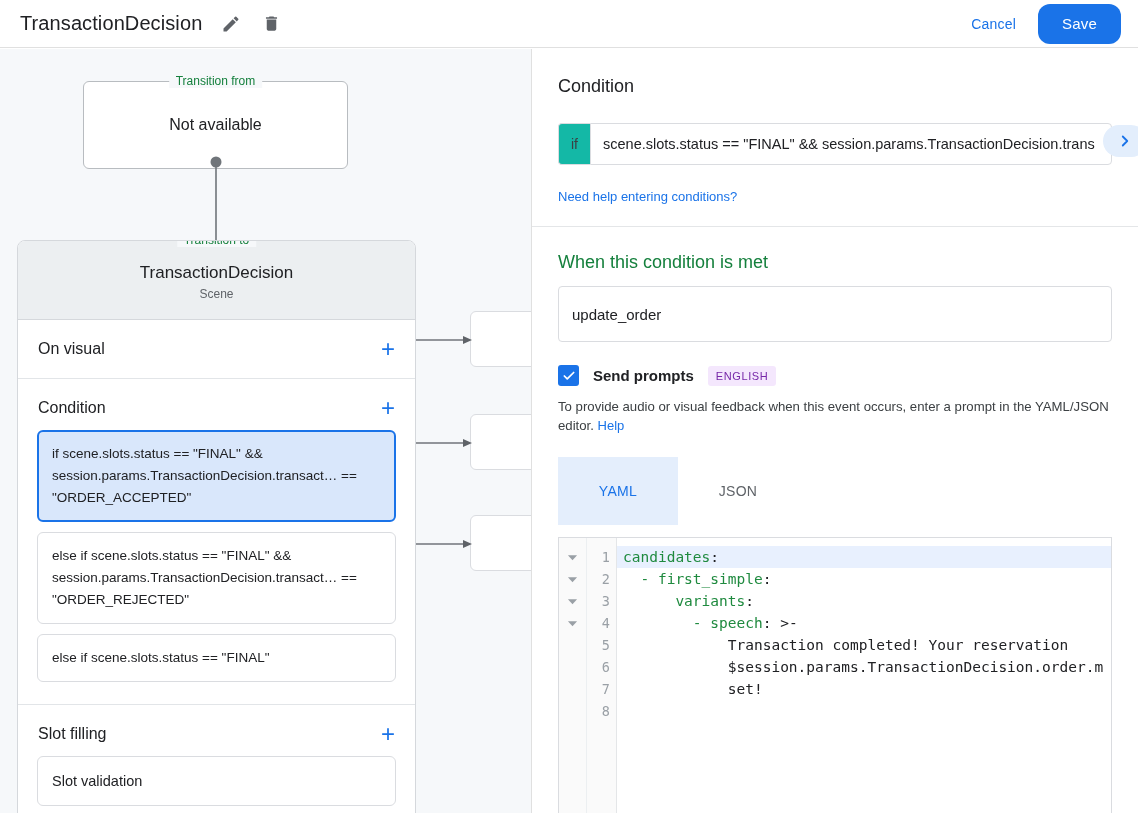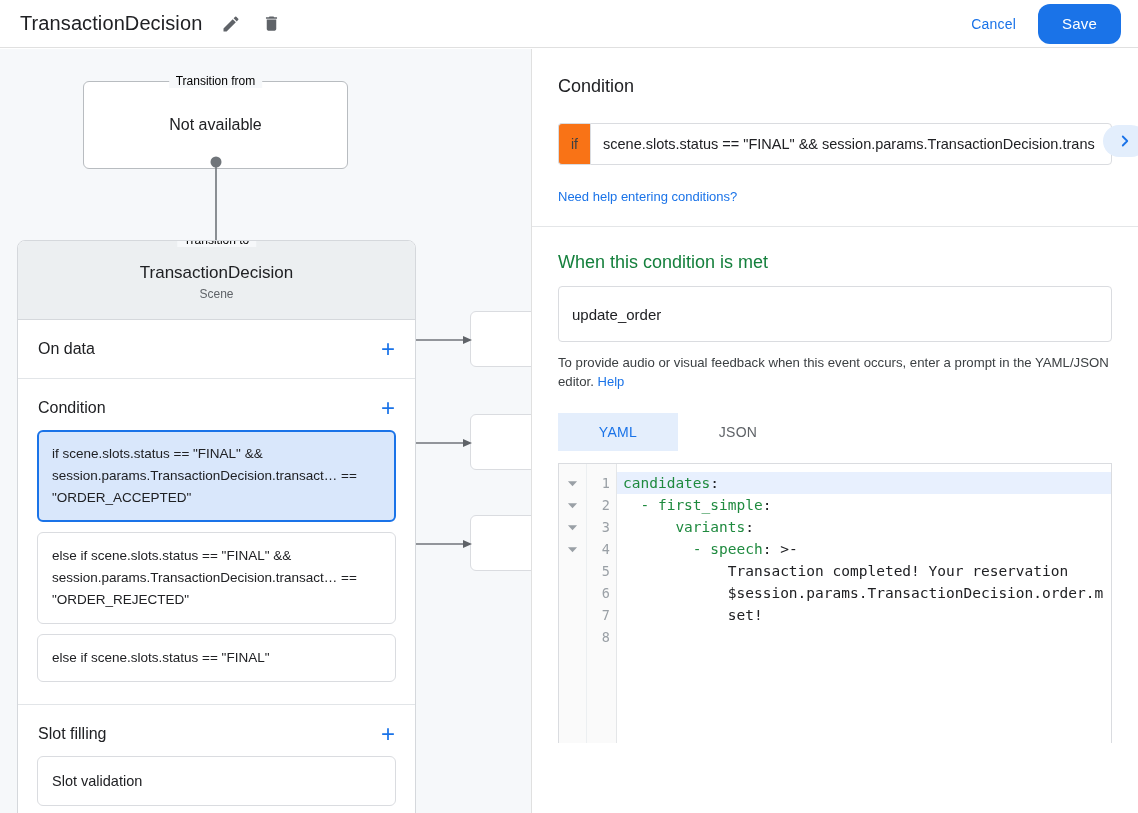--- a/index.html
+++ b/index.html
@@ -71,21 +71,21 @@
     border: 1px solid #b8bcc0;
     border-radius: 6px;
     display: flex; align-items: center; justify-content: center;
   }
   .transition-from .label, .transition-to .label {
     position: absolute; top: -8px; left: 50%;
     transform: translateX(-50%);
     background: #f6f8fa;
     padding: 0 7px;
     font-size: 12px;
-    color: #000000;
+    color: #15803d;
     white-space: nowrap;
   }
   .transition-to .label { background: #f6f8fa; }
   .transition-from .body { font-size: 16px; color: #202124; }
 
   .connector {
     position: absolute; left: 210px; top: 107px;
     width: 12px; height: 104px;
   }
 
@@ -189,21 +189,21 @@
     background: #e3eefc;
     border: none;
     border-radius: 16px;
     display: flex; align-items: center; justify-content: center;
     cursor: pointer;
   }
 
   .if-row { display: flex; margin-top: 26px; height: 42px; }
   .if-prefix {
     width: 32px;
-    background: #f97316;
+    background: #14b8a6;
     border: 1px solid #dadce0;
     border-right: none;
     border-radius: 4px 0 0 4px;
     display: flex; align-items: center; justify-content: center;
     font-size: 14px; color: #3c4043;
   }
   .if-input {
     flex: 1;
     border: 1px solid #dadce0;
     border-radius: 0 4px 4px 0;
@@ -270,21 +270,21 @@
     border-radius: 4px;
     padding: 0 13px;
     font-size: 15px;
     color: #202124;
     font-family: "Liberation Sans", sans-serif;
     outline: none;
   }
 
   .tabs { display: flex; margin-top: 22px; }
   .tab {
-    padding: 11px 0;
+    padding: 26px 0;
     width: 120px;
     text-align: center;
     font-size: 14px;
     font-weight: 500;
     letter-spacing: .3px;
     color: #5f6368;
     cursor: pointer;
     background: none; border: none;
     font-family: "Liberation Sans", sans-serif;
   }
@@ -393,21 +393,21 @@
   <div class="scene-card">
 
     <div class="transition-to">
       <span class="label">Transition to</span>
       <div class="scene-name">TransactionDecision</div>
       <div class="scene-sub">Scene</div>
     </div>
 
     <div class="section on-enter">
       <div class="section-head">
-        <span class="section-title">On data</span>
+        <span class="section-title">On visual</span>
         <button class="plus-btn">+</button>
       </div>
     </div>
 
     <div class="section">
       <div class="section-head">
         <span class="section-title">Condition</span>
         <button class="plus-btn">+</button>
       </div>
       <div class="cond-card selected">if scene.slots.status == "FINAL" &amp;&amp; session.params.TransactionDecision.transact… == "ORDER_ACCEPTED"</div>
@@ -451,20 +451,29 @@
 
   <div class="panel-divider"></div>
 
   <div class="panel-section">
     <div class="panel-h3">When this condition is met</div>
 
     
     <input class="text-input" type="text" value="update_order" style="">
 
     
+    <div class="check-row">
+      <div class="checkbox">
+        <svg width="14" height="14" viewBox="0 0 24 24" fill="none" stroke="#fff" stroke-width="3" stroke-linecap="round" stroke-linejoin="round">
+          <polyline points="20,6 9,17 4,12"></polyline>
+        </svg>
+      </div>
+      <span class="check-label">Send prompts</span>
+      <span class="lang-badge">ENGLISH</span>
+    </div>
     <div class="desc">
       <span>To provide audio or visual feedback when this event occurs, enter a prompt in the YAML/JSON editor.</span>
       <a class="link">Help</a>
     </div>
 
     <div class="tabs">
       <button class="tab active">YAML</button>
       <button class="tab">JSON</button>
     </div>
 

